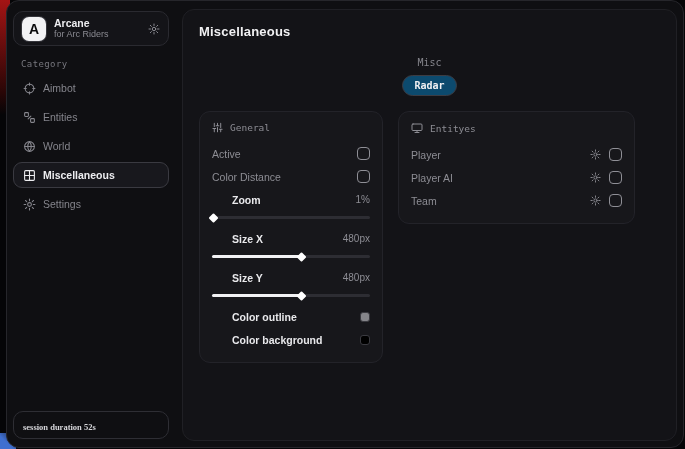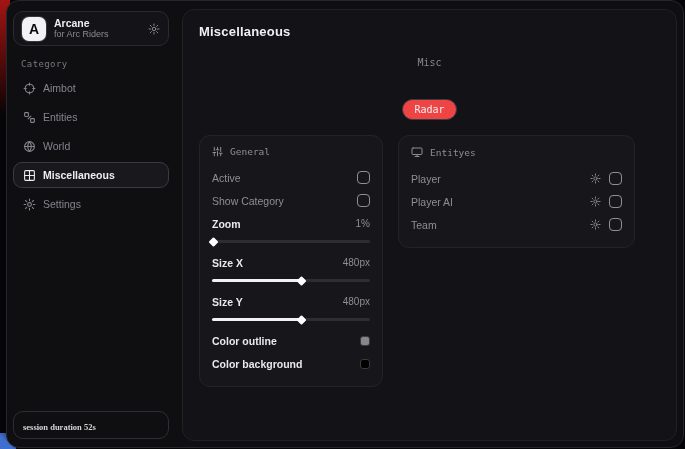--- a/index.html
+++ b/index.html
@@ -41,34 +41,34 @@
   .sub-line1 { color:#9a9aa1; font-size:9.5px; font-family:"DejaVu Sans Mono", monospace; white-space:nowrap; }
   .sub-line2 { color:#d6d6da; font-size:8.5px; font-weight:bold; margin-top:3px;font-family:Liberation Serif, serif; }
 
   
   .main { flex:1; margin:8px 6px 6px 7px; background:#131317; border:1px solid #202025;
           border-radius:12px; padding:14px 16px; display:flex; flex-direction:column; }
   .page-title { color:#f0f0f2; font-size:13px; font-weight:bold; letter-spacing:.2px; }
   .tabs { display:flex; align-items:center; gap:2px; margin-top:13px;flex-direction:column; }
   .tab { font-size:10px; font-family:"DejaVu Sans Mono", monospace; color:#85858c;
          padding:4px 11px; border-radius:999px; cursor:pointer; border:1px solid transparent; }
-  .tab.selected { background:#ef4444; border-color:#3c3c43; color:#f0f0f2; font-weight:normal;margin-top:24px; }
+  .tab.selected { background:#0c4a6e; border-color:#3c3c43; color:#f0f0f2; font-weight:bold; }
 
   .panels { display:flex; gap:15px; margin-top:15px; align-items:flex-start; }
   .panel { background:#17171b; border:1px solid #232329; border-radius:11px; padding:10px 12px 12px 12px; }
   .panel-general { width:184px; }
   .panel-entities { width:237px; }
   .panel-head { display:flex; align-items:center; gap:7px; color:#8d8d94; font-size:9.5px;
                 font-family:"DejaVu Sans Mono", monospace; margin-bottom:10px; }
   .panel-head .picon { display:flex; color:#8d8d94; }
 
   .row { display:flex; align-items:center; justify-content:space-between; min-height:21px; }
   .row + .row { margin-top:2px; }
   .lbl-dim   { color:#8d8d94; font-size:10.5px; }
-  .lbl-bright{ color:#e9e9ec; font-size:10.5px; font-weight:bold; }
+  .lbl-bright{ color:#e9e9ec; font-size:10.5px; font-weight:bold;margin-left:20px; }
   .val { color:#8d8d94; font-size:10px; }
 
   .checkbox { width:13px; height:13px; border:1.5px solid #8f8f96; border-radius:4px;
               background:transparent; cursor:pointer; flex:0 0 13px; }
 
   .slider { position:relative; height:3px; background:#2d2d33; border-radius:2px;
             margin:6px 0 9px 0; cursor:pointer; }
   .slider-fill { position:absolute; left:0; top:0; bottom:0; background:#f2f2f4; border-radius:2px; }
   .slider-thumb { position:absolute; right:-3px; top:50%; width:7px; height:7px; background:#ffffff;
                   transform:translateY(-50%) rotate(45deg); border-radius:1px; }
@@ -187,21 +187,21 @@
           </span>
           <span>General</span>
         </div>
 
         <div class="row">
           <span class="lbl-dim">Active</span>
           <span class="checkbox"></span>
         </div>
 
         <div class="row">
-          <span class="lbl-dim">Show Category</span>
+          <span class="lbl-dim">Color Distance</span>
           <span class="checkbox"></span>
         </div>
 
         <div class="row">
           <span class="lbl-bright">Zoom</span>
           <span class="val">1%</span>
         </div>
         <div class="slider">
           <div class="slider-fill" style="width: 1%;">
             <div class="slider-thumb"></div>

